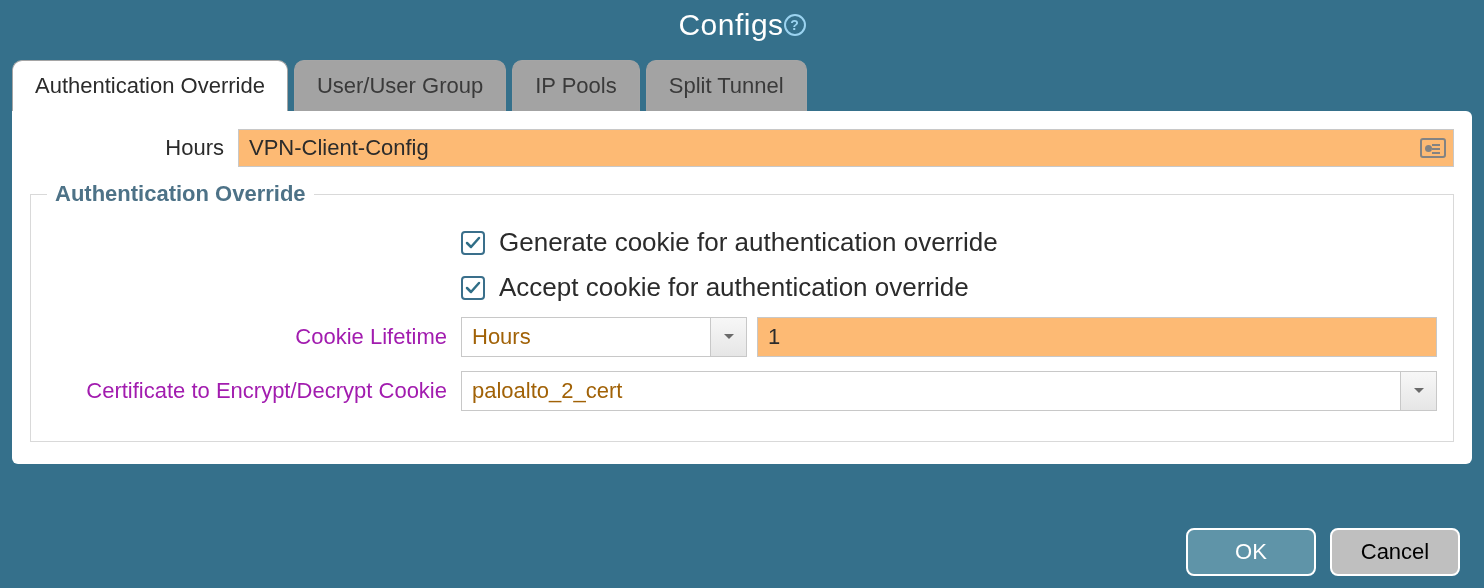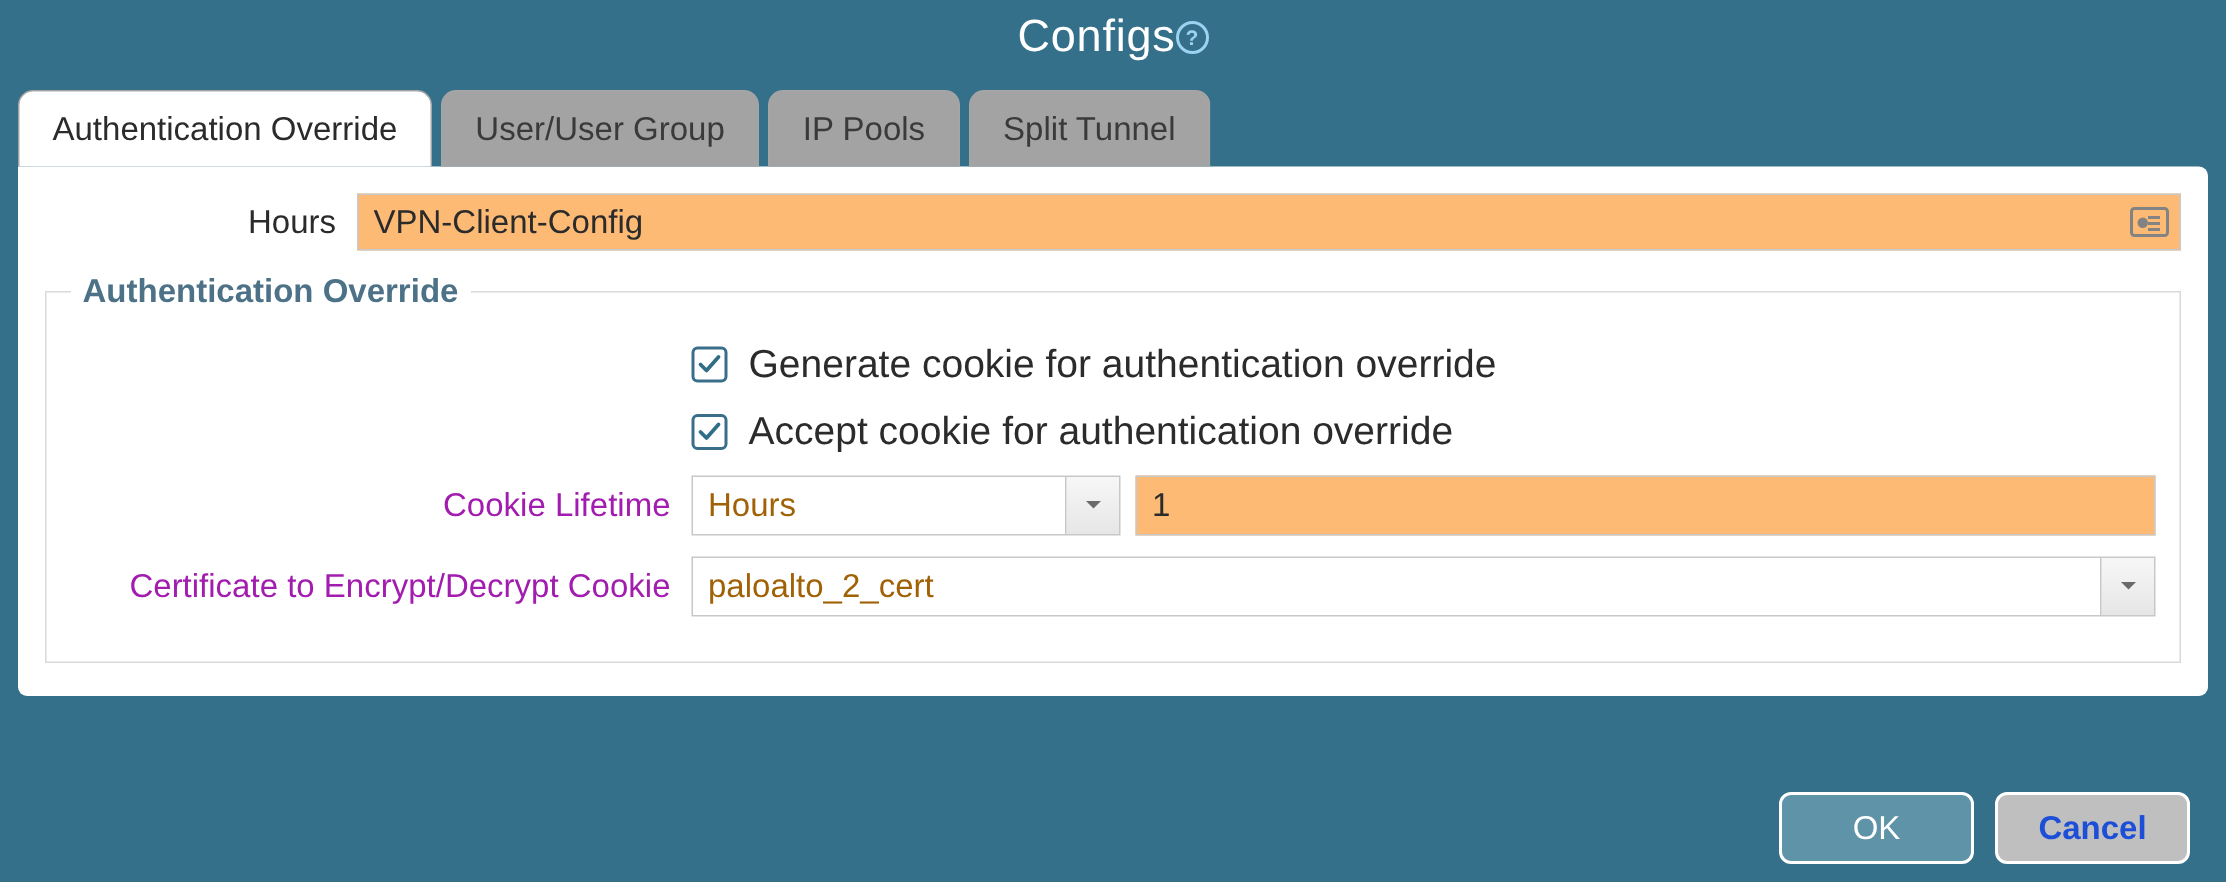--- a/index.html
+++ b/index.html
@@ -112,21 +112,21 @@
   .cert-row .select.cert { flex: 1; }
   .footer {
     position: absolute; right: 24px; bottom: 12px; display: flex; gap: 14px;
   }
   .btn {
     min-width: 130px; height: 48px; border: 2px solid #fff; border-radius: 8px;
     font-size: 22px; font-weight: 300; cursor: pointer;
     display: flex; align-items: center; justify-content: center;
   }
   .btn-primary { background: #5f94a8; color: #fff; }
-  .btn-secondary { background: #bfbfbf; color: #1d4ed8; font-weight: bold; }
+  .btn-secondary { background: #bfbfbf; color: #000000; }
 </style>
 </head>
 <body>
 
 <div class="window">
   <div class="titlebar">
     <div class="title">Configs</div>
     <div class="help-icon">
       <span>?</span>
     </div>

